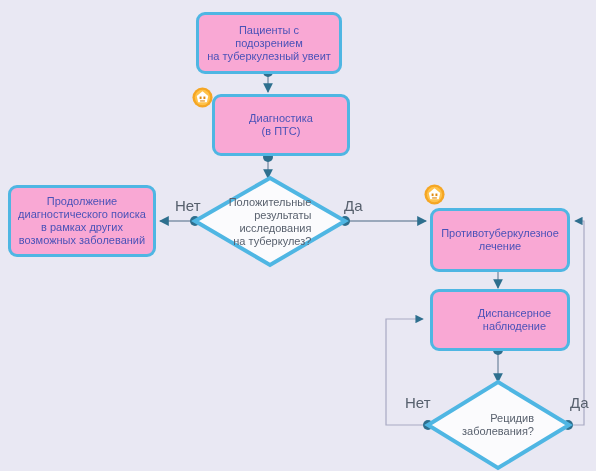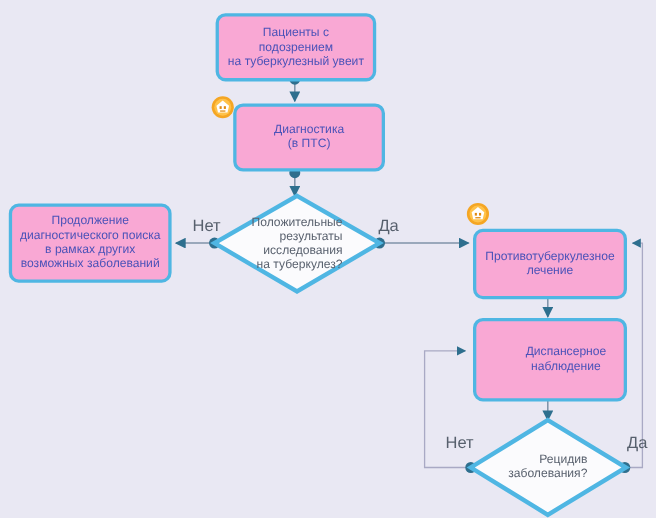--- a/index.html
+++ b/index.html
@@ -174,21 +174,21 @@
   </div>
   <svg class="badge" style="left:423px; top:183px;" viewBox="0 0 24 24" xmlns="http://www.w3.org/2000/svg">
     <circle cx="12" cy="12" r="10.5" fill="#f5a623"></circle>
     <circle cx="12" cy="12" r="8" fill="#ffc24a"></circle>
     <path d="M12 5.5 L18 10.5 L16.5 17 L7.5 17 L6 10.5 Z" fill="#ffffff"></path>
     <rect x="9" y="11" width="2" height="2.6" fill="#e08a10"></rect>
     <rect x="13" y="11" width="2" height="2.6" fill="#e08a10"></rect>
     <rect x="9.5" y="15" width="5" height="1.2" fill="#e08a10"></rect>
   </svg>
 
-  <div class="node" style="left:430px; top:289px; width:140px; height:76px;padding-left:29px;">
+  <div class="node" style="left:430px; top:289px; width:140px; height:62px;padding-left:29px;">
     <span class="node-label">Диспансерное
 наблюдение</span>
   </div>
 
   <div class="diamond" style="left:427px; top:382px; width:142px; height:86px;">
     <span class="dlabel">Рецидив
 заболевания?</span>
   </div>
 
   <div class="edge-label" style="left:405px; top:397px;">Нет</div>

